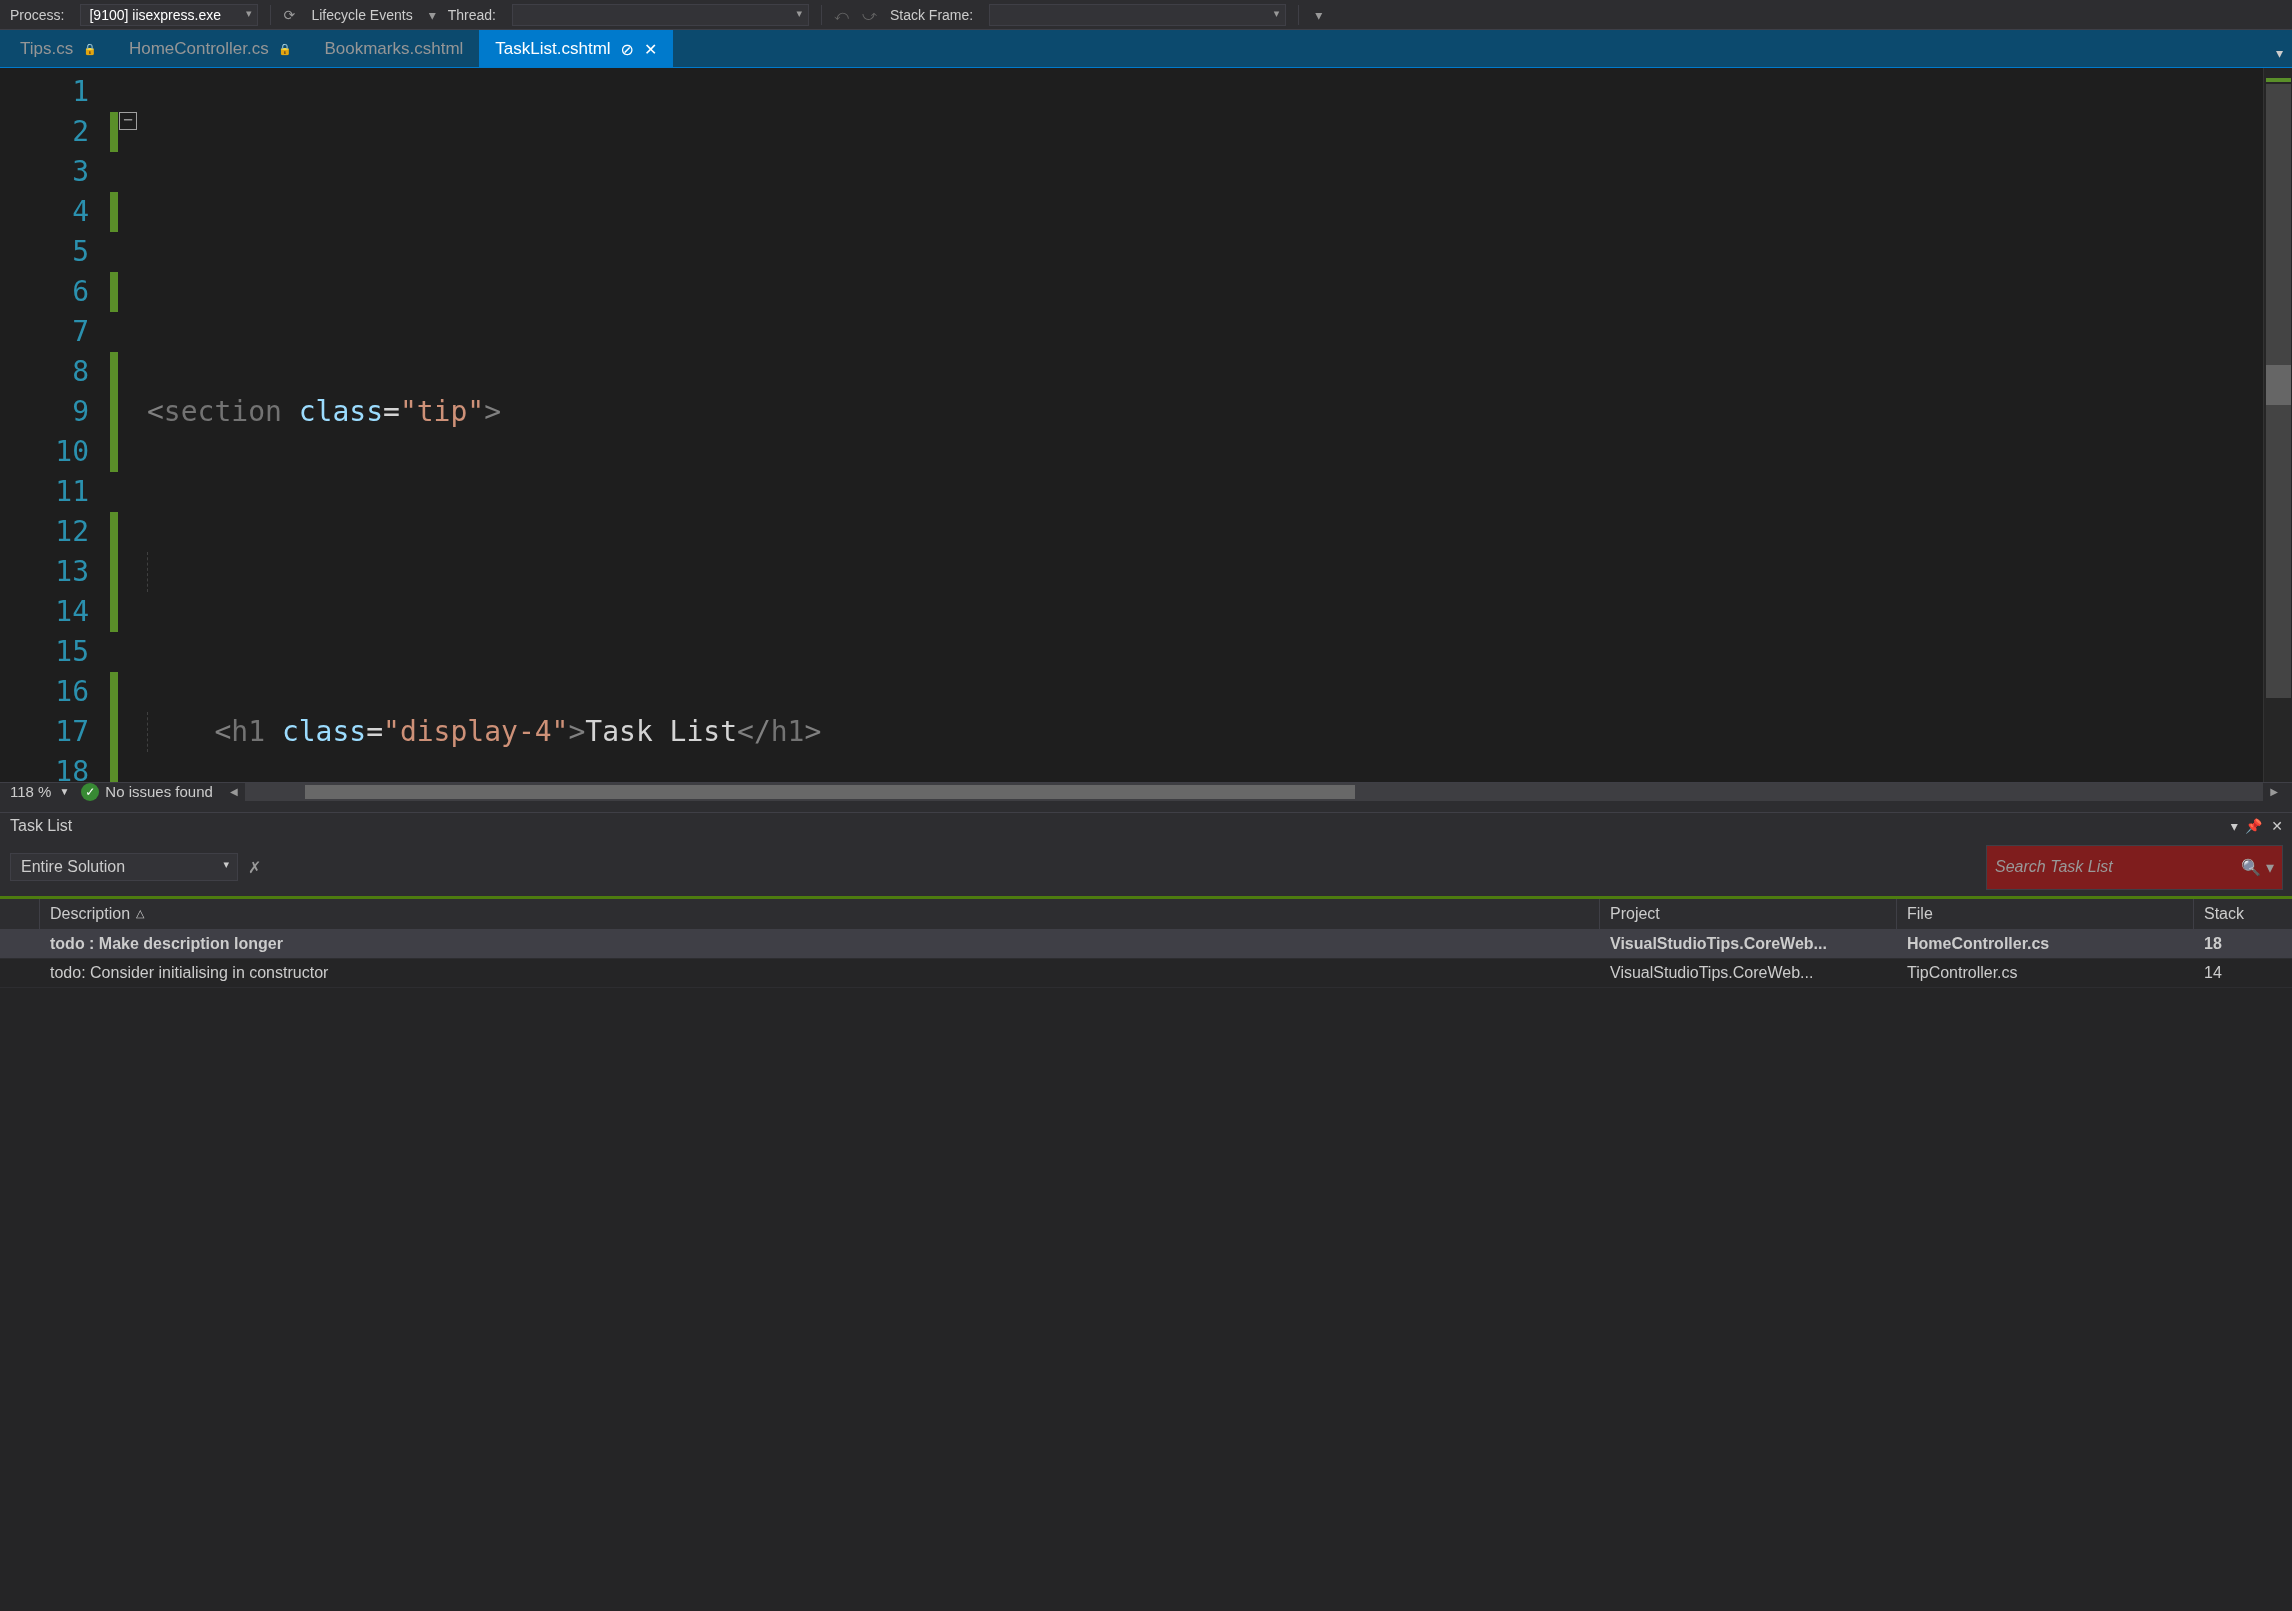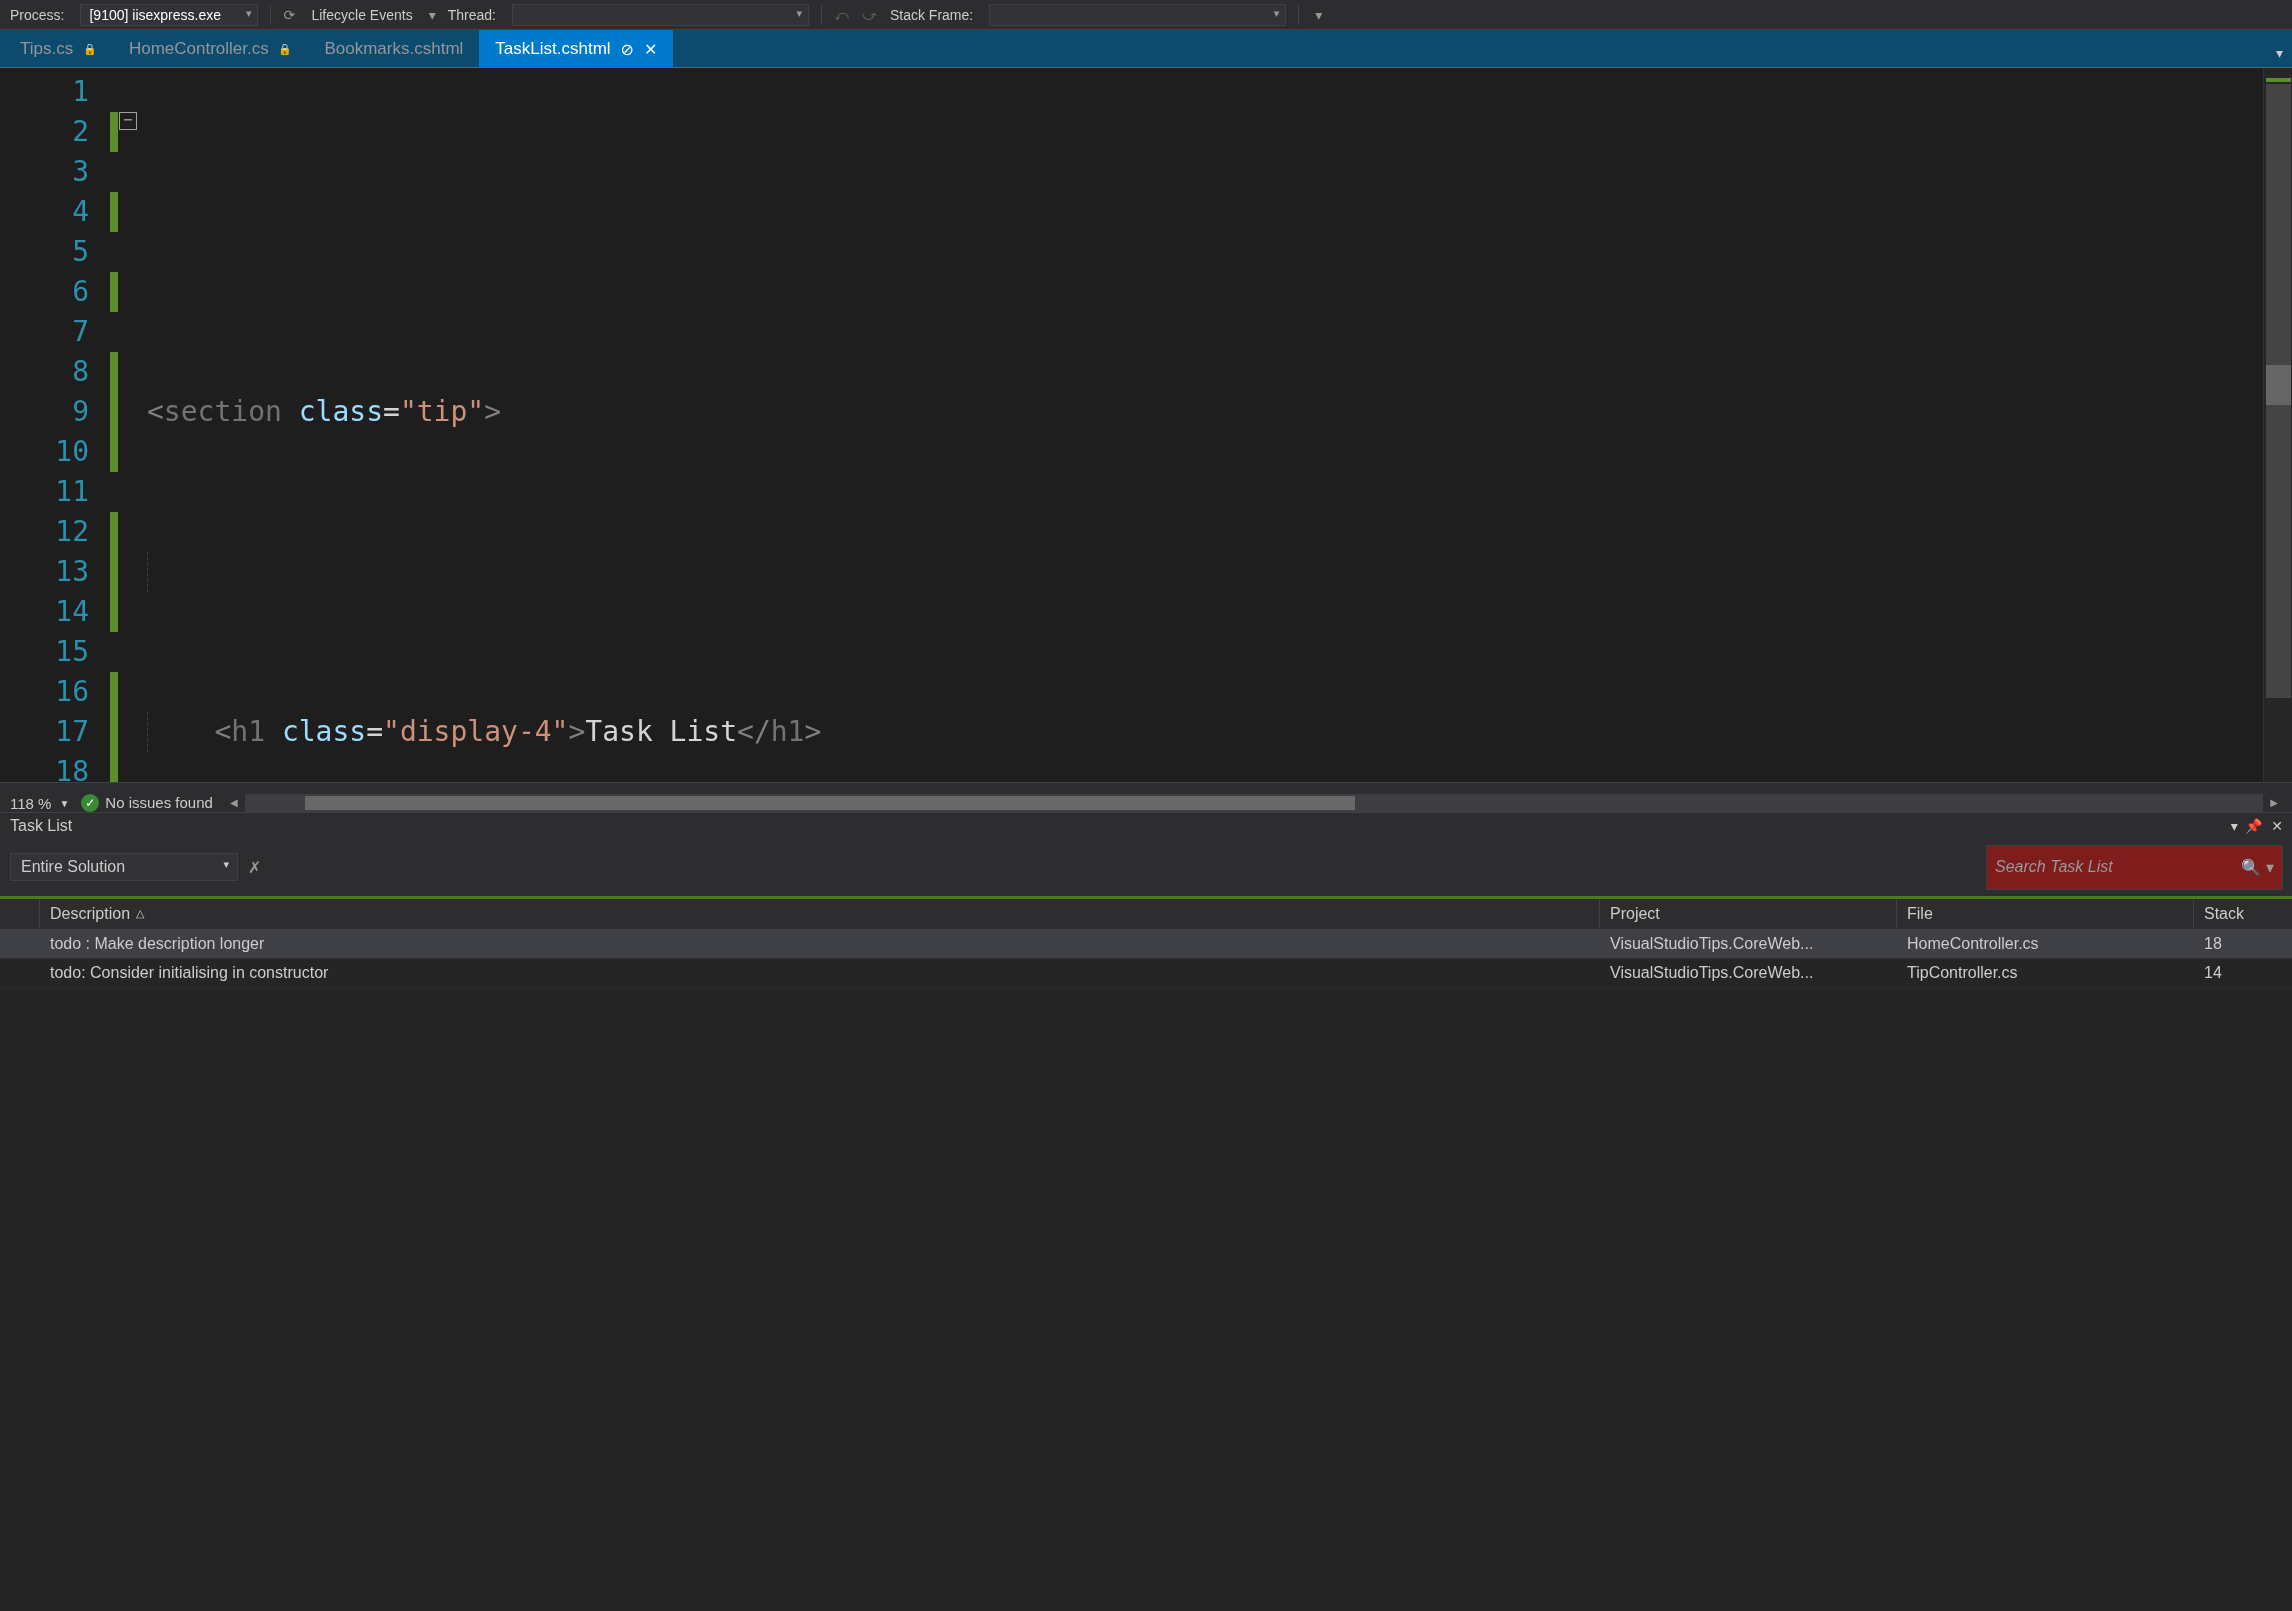--- a/index.html
+++ b/index.html
@@ -153,21 +153,21 @@
 .vmap .chunk {
   position: absolute;
   left: 2px; right: 2px;
   background: #3a3a3a;
 }
 .vmap .hl { background: #5a8f29; }
 .footer-bar {
   height: 30px;
   background: #2d2d30;
   display: flex;
-  align-items: flex-end;
+  align-items: flex-start;
   padding: 0 10px;
   gap: 12px;
   font-size: 15px;
   color: #ccc;
   border-top: 1px solid #3f3f46;
 }
 .footer-bar .zoom {
   display: flex;
   align-items: center;
   gap: 8px;
@@ -286,21 +286,21 @@
   color: #ccc;
   display: flex;
   align-items: center;
   gap: 6px;
 }
 .task-table .row {
   display: flex;
   border-bottom: 1px solid #2d2d30;
   color: #ccc;
 }
-.task-table .row.sel { background: #3f3f46; }
+.task-table .row.sel { background: #3f3f46; font-weight: bold; }
 .task-table .td { padding: 5px 10px; overflow: hidden; text-overflow: ellipsis; white-space: nowrap; }
 .col-icon { width: 40px; flex-shrink: 0; }
 .col-desc { flex: 1; }
 .col-proj { width: 297px; flex-shrink: 0; }
 .col-file { width: 297px; flex-shrink: 0; }
 .col-line { width: 99px; flex-shrink: 0; }
 .sort-arr { font-size: 11px; }
 </style>
 </head>
 <body>

